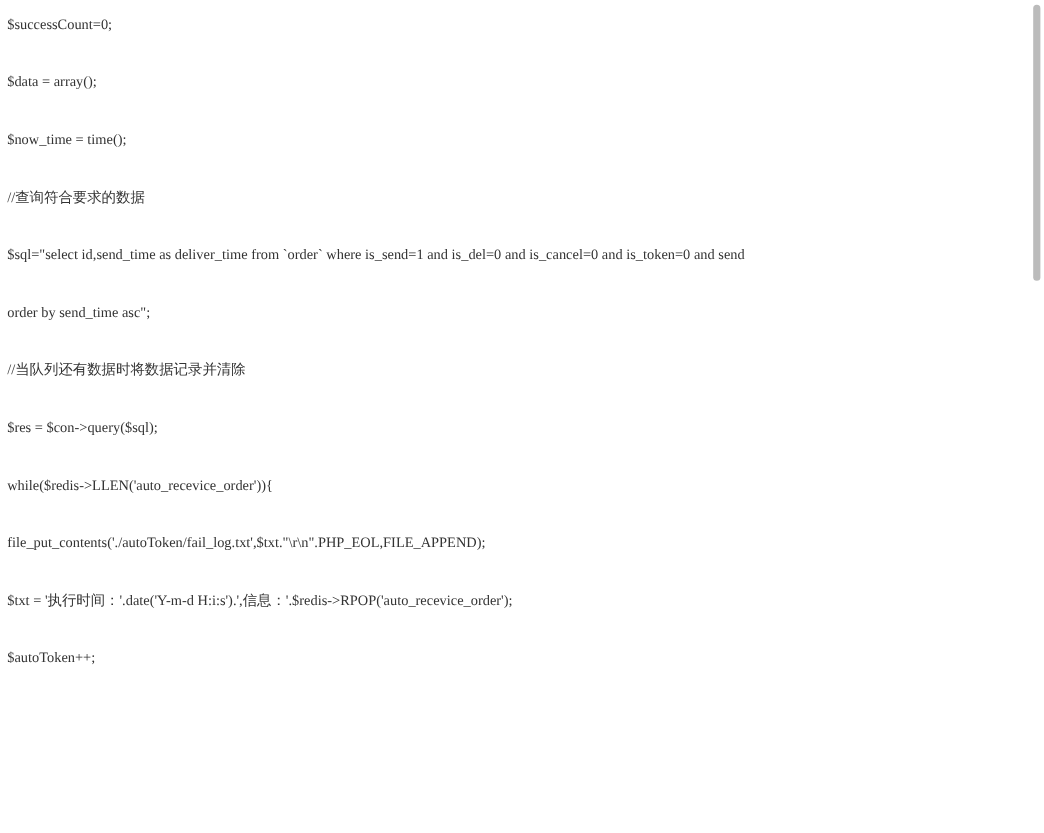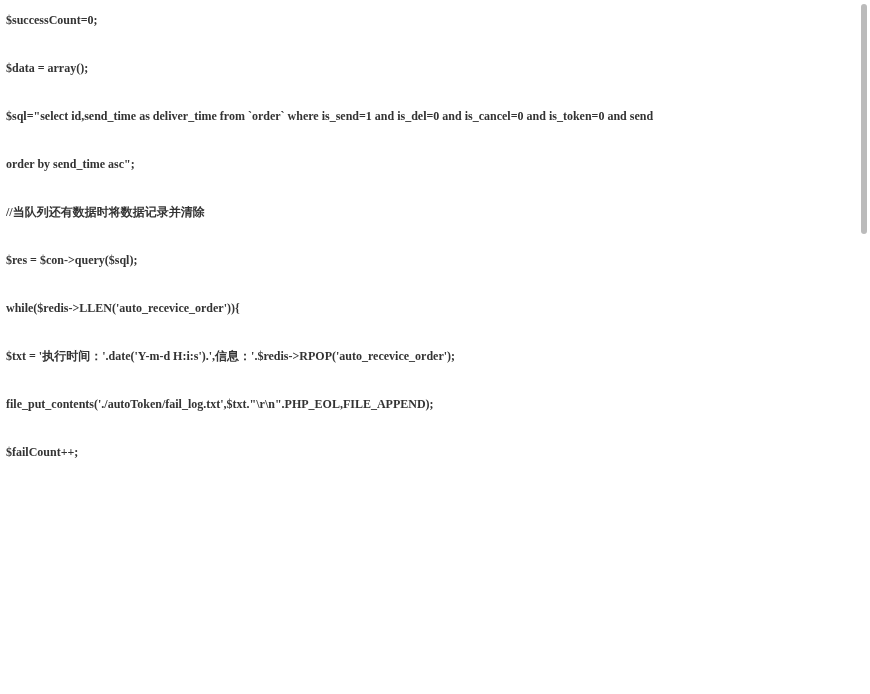--- a/index.html
+++ b/index.html
@@ -16,21 +16,20 @@
       width: 870px;
       height: 694px;
       overflow: hidden;
       position: relative;
     }
     .code-container {
       width: 100%;
       height: 100%;
       overflow: hidden;
       white-space: nowrap;
-      font-weight: bold;
     }
     .code-line {
       line-height: 16px;
       margin-bottom: 32px;
       white-space: nowrap;
     }
     .code-line:last-child {
       margin-bottom: 0;
     }
     .scrollbar-track {
@@ -50,26 +49,28 @@
       background: #bbbbbb;
       border-radius: 3px;
     }
   </style>
 </head>
 <body>
 
 <div class="code-container">
   <div class="code-line">$successCount=0;</div>
   <div class="code-line">$data = array();</div>
+  <div class="code-line">$now_time = time();</div>
+  <div class="code-line">//查询符合要求的数据</div>
   <div class="code-line">$sql="select id,send_time as deliver_time from `order` where is_send=1 and is_del=0 and is_cancel=0 and is_token=0 and send</div>
   <div class="code-line">order by send_time asc";</div>
   <div class="code-line">//当队列还有数据时将数据记录并清除</div>
   <div class="code-line">$res = $con-&gt;query($sql);</div>
   <div class="code-line">while($redis-&gt;LLEN('auto_recevice_order')){</div>
+  <div class="code-line">file_put_contents('./autoToken/fail_log.txt',$txt."\r\n".PHP_EOL,FILE_APPEND);</div>
   <div class="code-line">$txt = '执行时间：'.date('Y-m-d H:i:s').',信息：'.$redis-&gt;RPOP('auto_recevice_order');</div>
-  <div class="code-line">file_put_contents('./autoToken/fail_log.txt',$txt."\r\n".PHP_EOL,FILE_APPEND);</div>
-  <div class="code-line">$failCount++;</div>
+  <div class="code-line">$autoToken++;</div>
 
 </div>
 
 <div class="scrollbar-track">
   <div class="scrollbar-thumb"></div>
 </div>
 
 </body></html>

